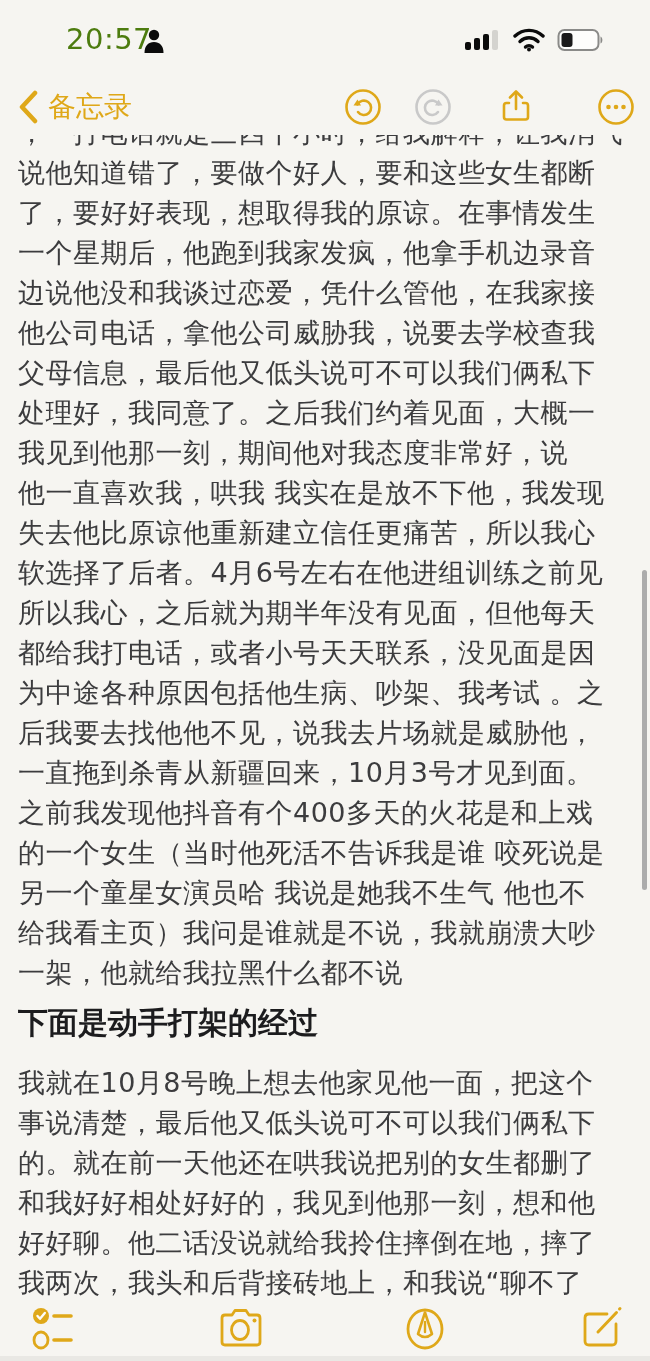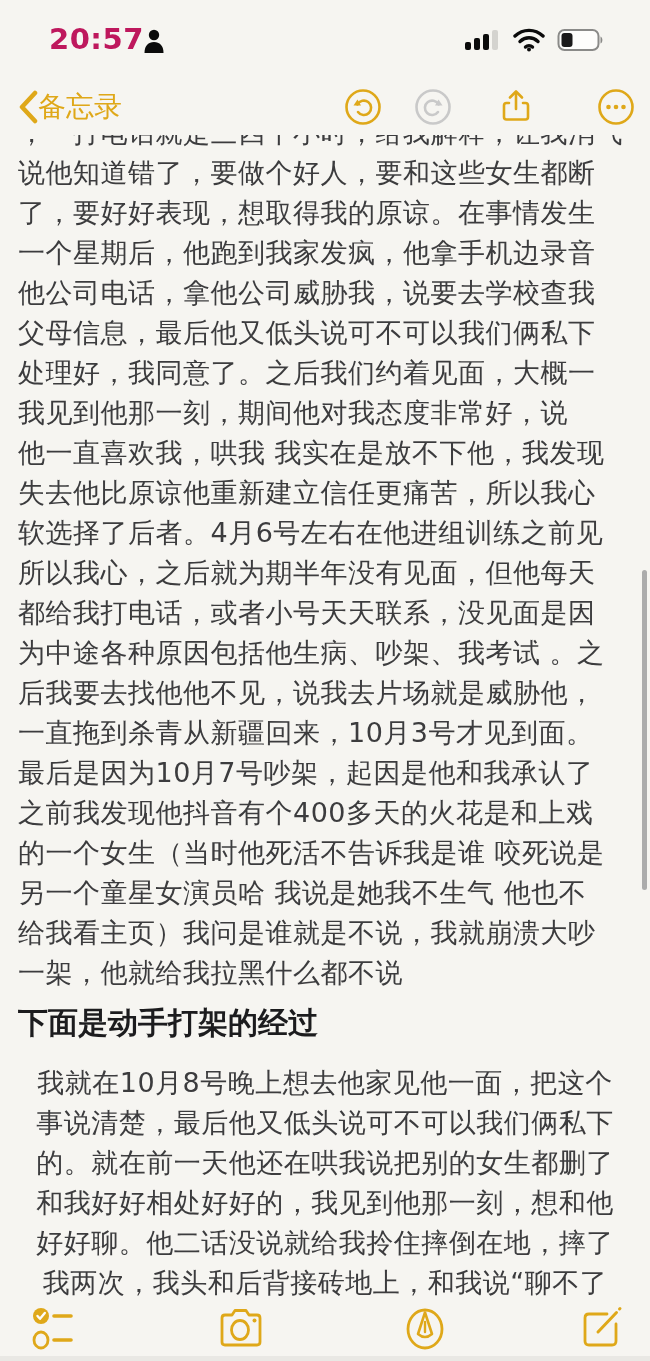--- a/index.html
+++ b/index.html
@@ -2,36 +2,36 @@
 <html><head>
 <meta charset="utf-8">
 <style>
   * { margin:0; padding:0; box-sizing:border-box; }
   html,body { width:650px; height:1361px; }
   body { font-family:"DejaVu Sans", sans-serif; background:#f6f5f1; position:relative; overflow:hidden; }
   .screen { position:absolute; inset:0; width:650px; height:1361px; background:#f6f5f1; }
 
   
   .statusbar { position:absolute; top:0; left:0; right:0; height:68px; }
-  .time { position:absolute; left:49px; top:22px; font-size:29px; font-weight:bold; color:#be185d; letter-spacing:0.5px; }
+  .time { position:absolute; left:66px; top:22px; font-size:29px; font-weight:normal; color:#4d7c0f; letter-spacing:0.5px; }
   .person { position:absolute; left:142px; top:28px; }
   .status-right { position:absolute; right:45px; top:28px; display:flex; align-items:center; gap:12px; }
 
   
   .navbar { position:absolute; top:84px; left:0; right:0; height:50px; }
-  .back { position:absolute; left:18px; top:4px; display:flex; align-items:center; cursor:pointer; }
+  .back { position:absolute; left:18px; top:4px; display:flex; align-items:center; gap:10px; cursor:pointer; }
   .back-label { font-size:28px; color:#dfa819; }
   .nav-icon { position:absolute; top:4px; width:38px; height:38px; }
 
   
   .note-content { position:absolute; top:135px; left:0; width:650px; height:1185px; overflow:hidden; }
   .note-inner { margin-top:-22px; padding:0 18px; color:#3c3c3e; }
   .line { font-size:27px; line-height:40px; white-space:nowrap; overflow:hidden; letter-spacing:0.5px; }
   .heading { font-size:30px; line-height:44px; font-weight:bold; color:#1c1c1e; white-space:nowrap; overflow:hidden;margin-top:8px; }
-  .p2 { margin-top:18px;text-align:center; }
+  .p2 { margin-top:18px; }
   .u-date { text-underline-offset:5px; text-decoration-thickness:2px; }
 
   
   .scroll-thumb { position:absolute; right:3px; top:570px; width:5px; height:320px; border-radius:3px; background:#acacac; }
 
   
   .toolbar { position:absolute; left:0; right:0; top:1296px; height:65px; }
   .tool-btn { position:absolute; top:8px; width:50px; height:50px; cursor:pointer; }
   .bottom-strip { position:absolute; left:0; right:0; bottom:0; height:5px; background:#e9e8e4; }
 
@@ -118,35 +118,35 @@
     </span>
   </div>
 
   <div class="note-content">
     <div class="note-inner">
       <div class="line">，一打电话就是三四个小时，给我解释，让我消气，</div>
 
       <div class="line">说他知道错了，要做个好人，要和这些女生都断</div>
       <div class="line">了，要好好表现，想取得我的原谅。在事情发生</div>
       <div class="line">一个星期后，他跑到我家发疯，他拿手机边录音</div>
+      <div class="line">边说他没和我谈过恋爱，凭什么管他，在我家接</div>
       <div class="line">他公司电话，拿他公司威胁我，说要去学校查我</div>
       <div class="line">父母信息，最后他又低头说可不可以我们俩私下</div>
       <div class="line">处理好，我同意了。之后我们约着见面，大概一</div>
       <div class="line">我见到他那一刻，期间他对我态度非常好，说</div>
       <div class="line">他一直喜欢我，哄我 我实在是放不下他，我发现</div>
       <div class="line">失去他比原谅他重新建立信任更痛苦，所以我心</div>
 
       <div class="line"><span>软选择了后者。</span><span class="u-date">4月6号</span><span>左右在他进组训练之前见</span></div>
 
       <div class="line">所以我心，之后就为期半年没有见面，但他每天</div>
       <div class="line">都给我打电话，或者小号天天联系，没见面是因</div>
       <div class="line">为中途各种原因包括他生病、吵架、我考试 。之</div>
       <div class="line">后我要去找他他不见，说我去片场就是威胁他，</div>
       <div class="line">一直拖到杀青从新疆回来，10月3号才见到面。</div>
-      <div class="line">最后是因为10月7号吵架，起因是他和我承认了</div>
       <div class="line">之前我发现他抖音有个400多天的火花是和上戏</div>
       <div class="line">的一个女生（当时他死活不告诉我是谁 咬死说是</div>
       <div class="line">另一个童星女演员哈 我说是她我不生气 他也不</div>
       <div class="line">给我看主页）我问是谁就是不说，我就崩溃大吵</div>
       <div class="line">一架，他就给我拉黑什么都不说</div>
 
       <div class="heading">下面是动手打架的经过</div>
 
       <div class="p2">
         <div class="line">我就在10月8号晚上想去他家见他一面，把这个</div>

